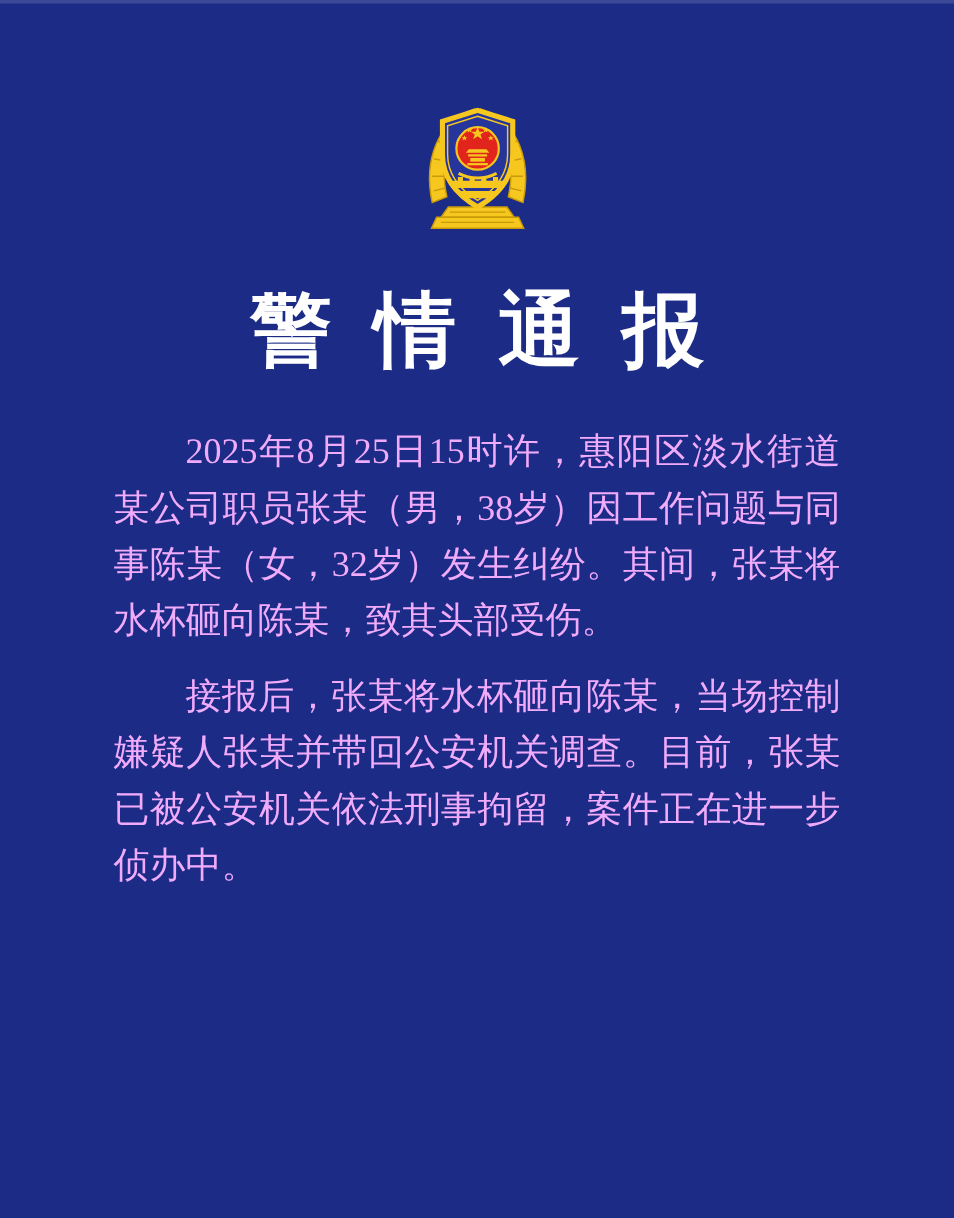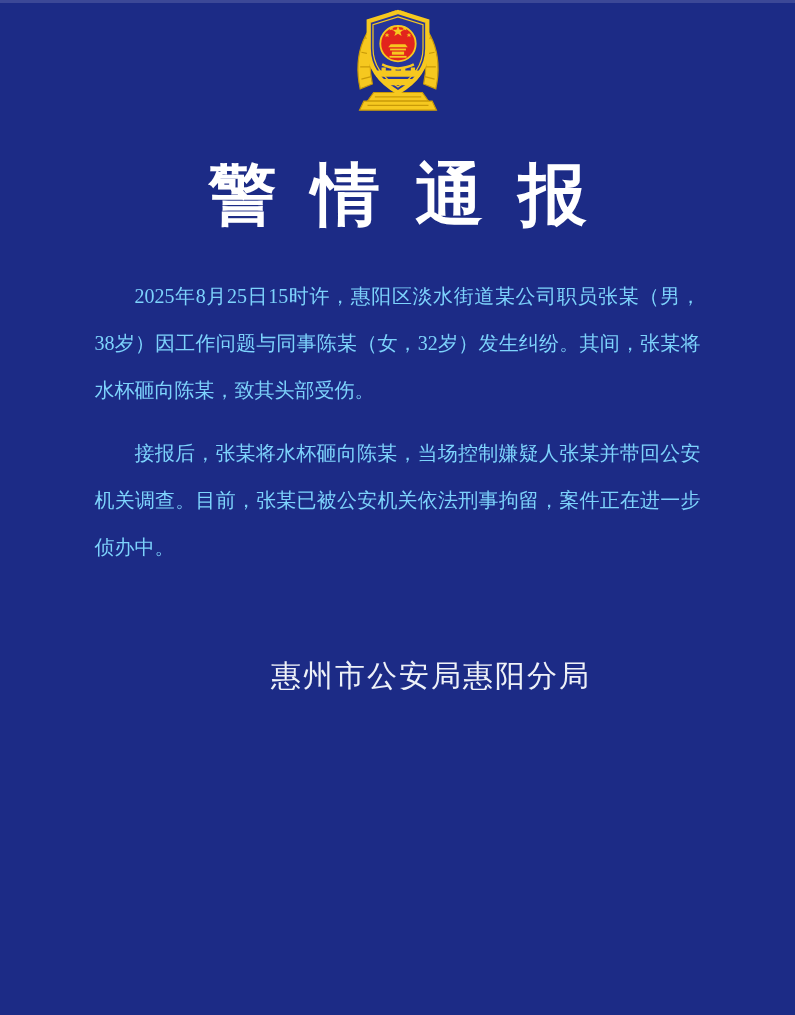--- a/index.html
+++ b/index.html
@@ -17,20 +17,21 @@
   .top-edge {
     position: absolute;
     top: 0; left: 0; right: 0;
     height: 3px;
     background: rgba(255,255,255,0.14);
   }
   .notice {
     width: 795px;
     height: 885px;
     box-sizing: border-box;
+    padding-top: 80px;
     display: flex;
     flex-direction: column;
     align-items: center;
   }
   .emblem {
     width: 122px;
     height: 124px;
     flex: 0 0 auto;
   }
   .title {
@@ -40,22 +41,22 @@
     font-weight: 900;
     letter-spacing: 0.52em;
     padding-left: 0.52em; 
     white-space: nowrap;
     text-align: center;
     line-height: 1.1;
   }
   .body-text {
     margin-top: 40px;
     width: 606px;
-    color: #7dd3fc;
-    font-size: 20px;
+    color: #f0abfc;
+    font-size: 30px;
     line-height: 47px;
     text-align: justify;
     text-justify: inter-ideograph;
   }
   .body-text p {
     margin: 0 0 16px 0;
     text-indent: 2em;
   }
   .signature {
     margin-top: 66px;
@@ -112,16 +113,15 @@
   </svg>
 
   <div class="title">警情通报</div>
 
   <div class="body-text">
     <p>2025年8月25日15时许，惠阳区淡水街道某公司职员张某（男，38岁）因工作问题与同事陈某（女，32岁）发生纠纷。其间，张某将水杯砸向陈某，致其头部受伤。</p>
     <p>接报后，张某将水杯砸向陈某，当场控制嫌疑人张某并带回公安机关调查。目前，张某已被公安机关依法刑事拘留，案件正在进一步侦办中。</p>
   </div>
 
   <div class="signature">
-    <div>惠州市公安局惠阳分局</div>
   </div>
 
 </div>
 
 </body></html>

